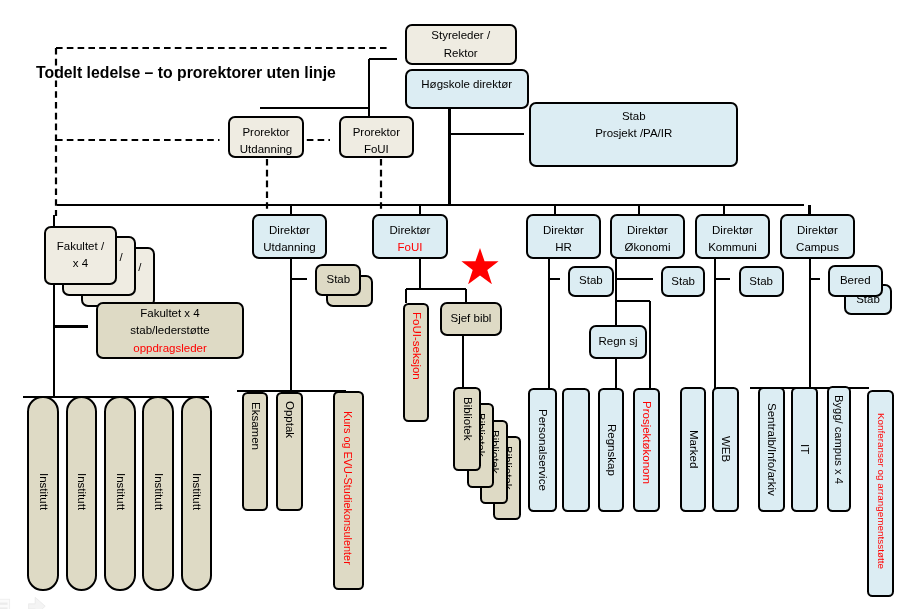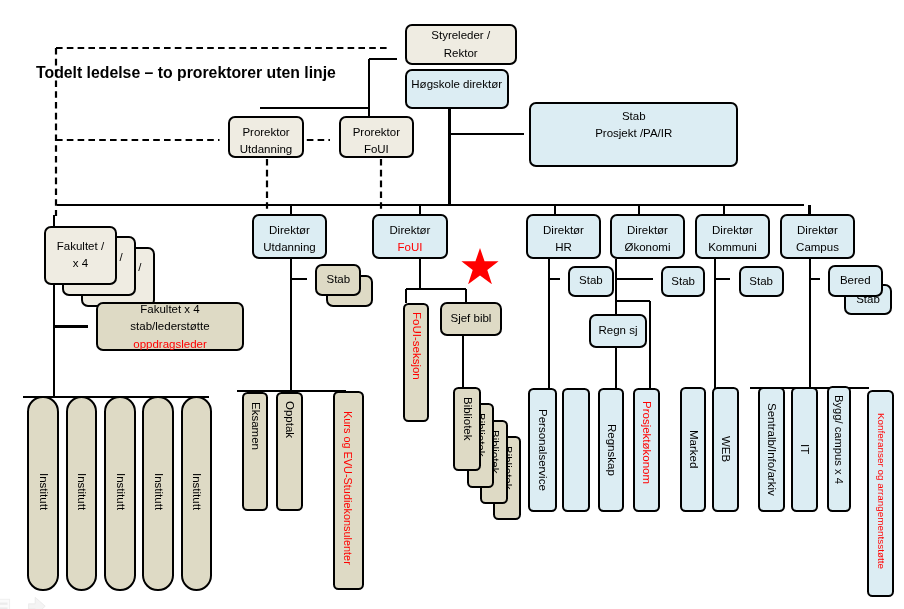--- a/index.html
+++ b/index.html
@@ -72,21 +72,21 @@
     <div class="ln" style="z-index: 0; left: 648.95px; top: 300.7px; height: 89.3px; width: 2.1px;"></div>
     <div class="ln" style="z-index: 0; left: 714.05px; top: 259px; height: 131px; width: 2.1px;"></div>
     <div class="ln" style="z-index: 0; left: 715.1px; top: 278.15px; width: 15.4px; height: 2.1px;"></div>
     <div class="ln" style="z-index: 0; left: 808.75px; top: 205px; height: 182.6px; width: 2.1px;"></div>
     <div class="ln" style="z-index: 0; left: 809.8px; top: 278.15px; width: 10.7px; height: 2.1px;"></div>
     <div class="ln" style="z-index: 0; left: 750.3px; top: 386.55px; width: 118.9px; height: 2.1px;"></div>
     <div class="box beige" style="left: 396.7px; top: 24.4px; width: 112px; height: 40.6px; z-index: 2;">
       <span class="box-line">Styreleder /</span>
       <span class="box-line">Rektor</span>
     </div>
-    <div class="box blue" style="left: 396.7px; top: 68.7px; width: 104px; height: 40.4px; justify-content: flex-start; padding-top: 5px; z-index: 2;">
+    <div class="box blue" style="left: 396.7px; top: 68.7px; width: 124px; height: 40.4px; justify-content: flex-start; padding-top: 5px; z-index: 2;">
       <span class="box-line">Høgskole direktør</span>
     </div>
     <div class="box blue" style="left: 521.2px; top: 102px; width: 209.1px; height: 64.7px; justify-content: flex-start; padding-top: 4px; z-index: 2;">
       <span class="box-line">Stab</span>
       <span class="box-line">Prosjekt /PA/IR</span>
     </div>
     <div class="box beige" style="left: 220.2px; top: 115.6px; width: 75.7px; height: 42.9px; justify-content: flex-start; padding-top: 6px; z-index: 2;">
       <span class="box-line">Prorektor</span>
       <span class="box-line">Utdanning</span>
     </div>
@@ -99,21 +99,21 @@
       <span class="box-line">x 4</span>
     </div>
     <div class="box beige" style="left: 54.3px; top: 236.1px; width: 73.7px; height: 59.9px; z-index: 8;">
       <span class="box-line">Fakultet /</span>
       <span class="box-line">x 4</span>
     </div>
     <div class="box beige" style="left: 35.6px; top: 225.5px; width: 73.7px; height: 59.9px; z-index: 9;">
       <span class="box-line">Fakultet /</span>
       <span class="box-line">x 4</span>
     </div>
-    <div class="box beige2" style="left: 88px; top: 302.4px; width: 148px; height: 49px; z-index: 12;">
+    <div class="box beige2" style="left: 88px; top: 302.4px; width: 148px; height: 57px; z-index: 12;">
       <span class="box-line">Fakultet x 4</span>
       <span class="box-line">stab/lederstøtte</span>
       <span class="box-line red">oppdragsleder</span>
     </div>
     <div class="box blue" style="left: 244px; top: 214px; width: 75px; height: 45px; justify-content: flex-start; padding-top: 5.5px; z-index: 2;">
       <span class="box-line">Direktør</span>
       <span class="box-line">Utdanning</span>
     </div>
     <div class="box blue" style="left: 364px; top: 214px; width: 76px; height: 45px; justify-content: flex-start; padding-top: 5.5px; z-index: 2;">
       <span class="box-line">Direktør</span>
@@ -184,21 +184,21 @@
     <div class="box blue" style="left: 560.3px; top: 265.6px; width: 45.3px; height: 31px; z-index: 2;">
       <span class="box-line">Stab</span>
     </div>
     <div class="box blue vert" style="left: 519.6px; top: 388.2px; width: 29.3px; height: 123.7px; border-radius: 5.5px; z-index: 2;">
       <span class="box-line">Personalservice</span>
     </div>
     <div class="box blue vert" style="left: 554px; top: 387.8px; width: 27.9px; height: 124.1px; border-radius: 5.5px; z-index: 2;"></div>
     <div class="box blue" style="left: 652.8px; top: 265.8px; width: 44.7px; height: 31px; z-index: 2;">
       <span class="box-line">Stab</span>
     </div>
-    <div class="box blue" style="left: 580.9px; top: 314px; width: 58.2px; height: 33.5px; z-index: 2;">
+    <div class="box blue" style="left: 580.9px; top: 325px; width: 58.2px; height: 33.5px; z-index: 2;">
       <span class="box-line">Regn sj</span>
     </div>
     <div class="box blue vert" style="left: 590.1px; top: 387.5px; width: 26.4px; height: 124.4px; border-radius: 5.5px; z-index: 2;">
       <span class="box-line">Regnskap</span>
     </div>
     <div class="box blue vert red" style="left: 624.6px; top: 387.5px; width: 27.1px; height: 124.4px; border-radius: 5.5px; align-items: flex-start; padding-top: 11px; z-index: 2;">
       <span class="box-line">Prosjektøkonom</span>
     </div>
     <div class="box blue" style="left: 730.5px; top: 265.8px; width: 45.3px; height: 31px; z-index: 2;">
       <span class="box-line">Stab</span>

